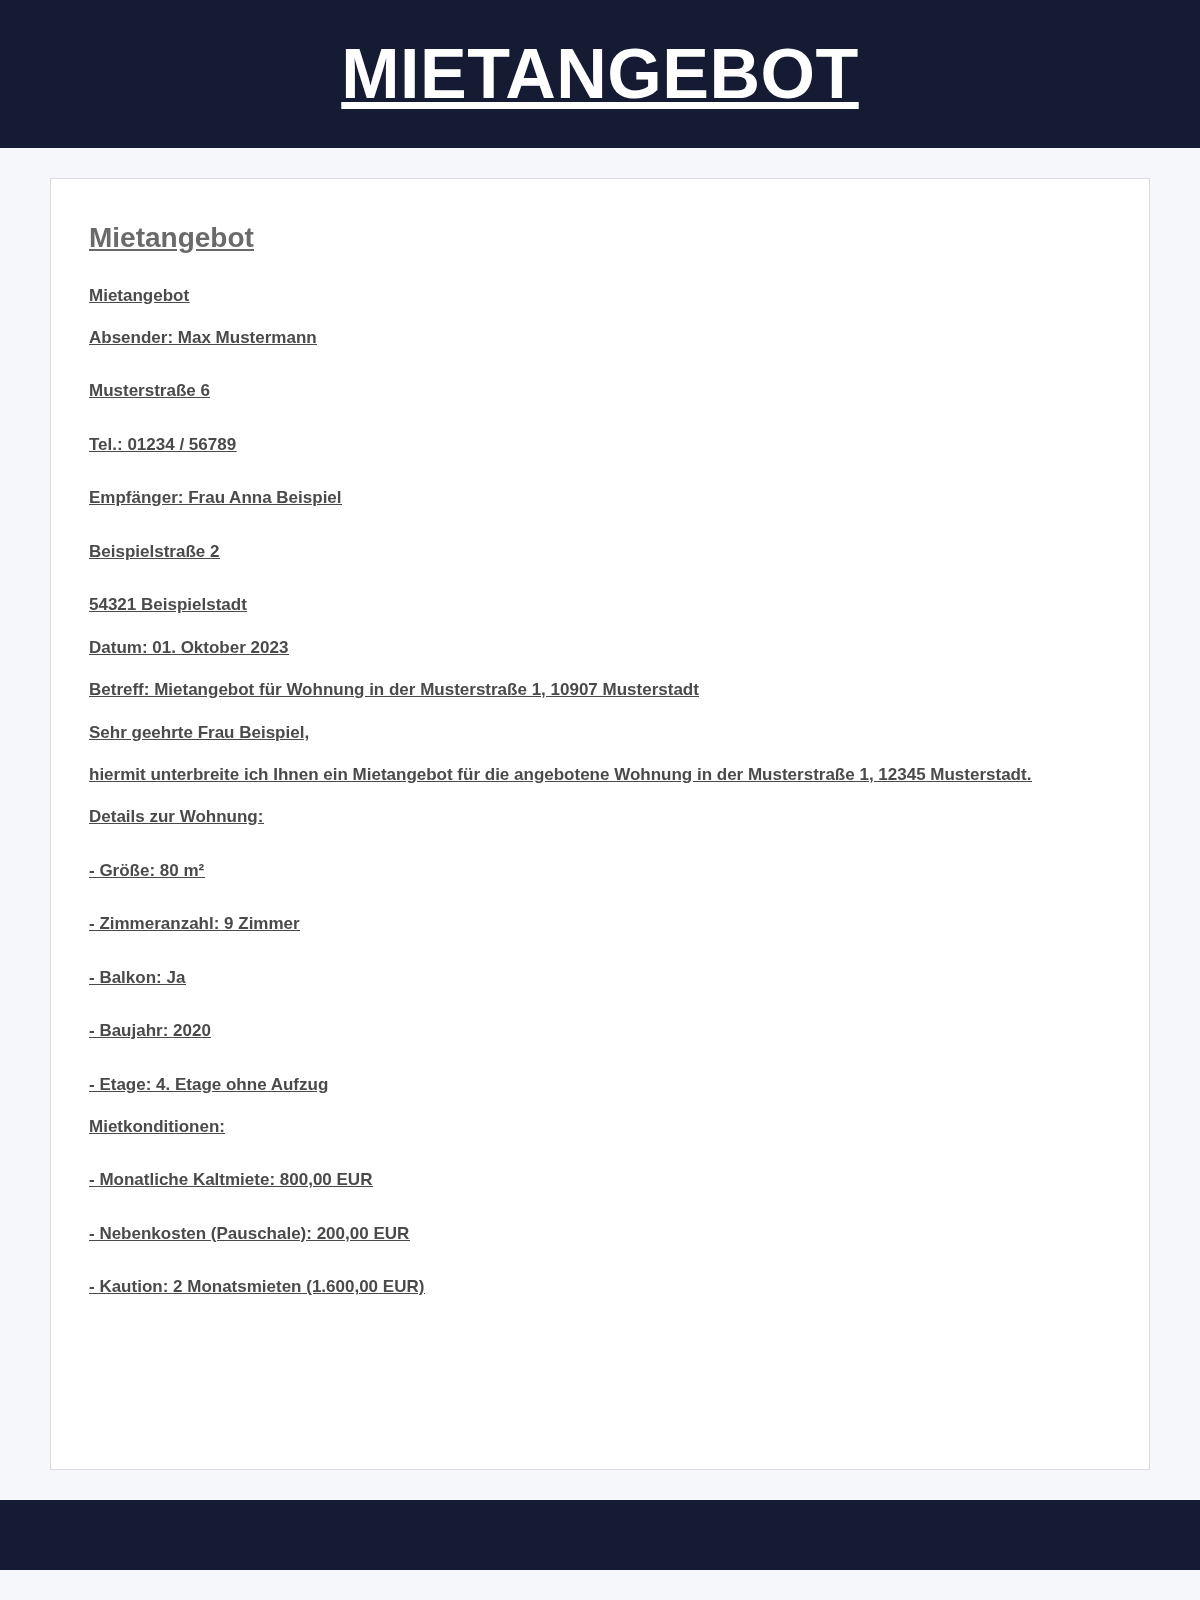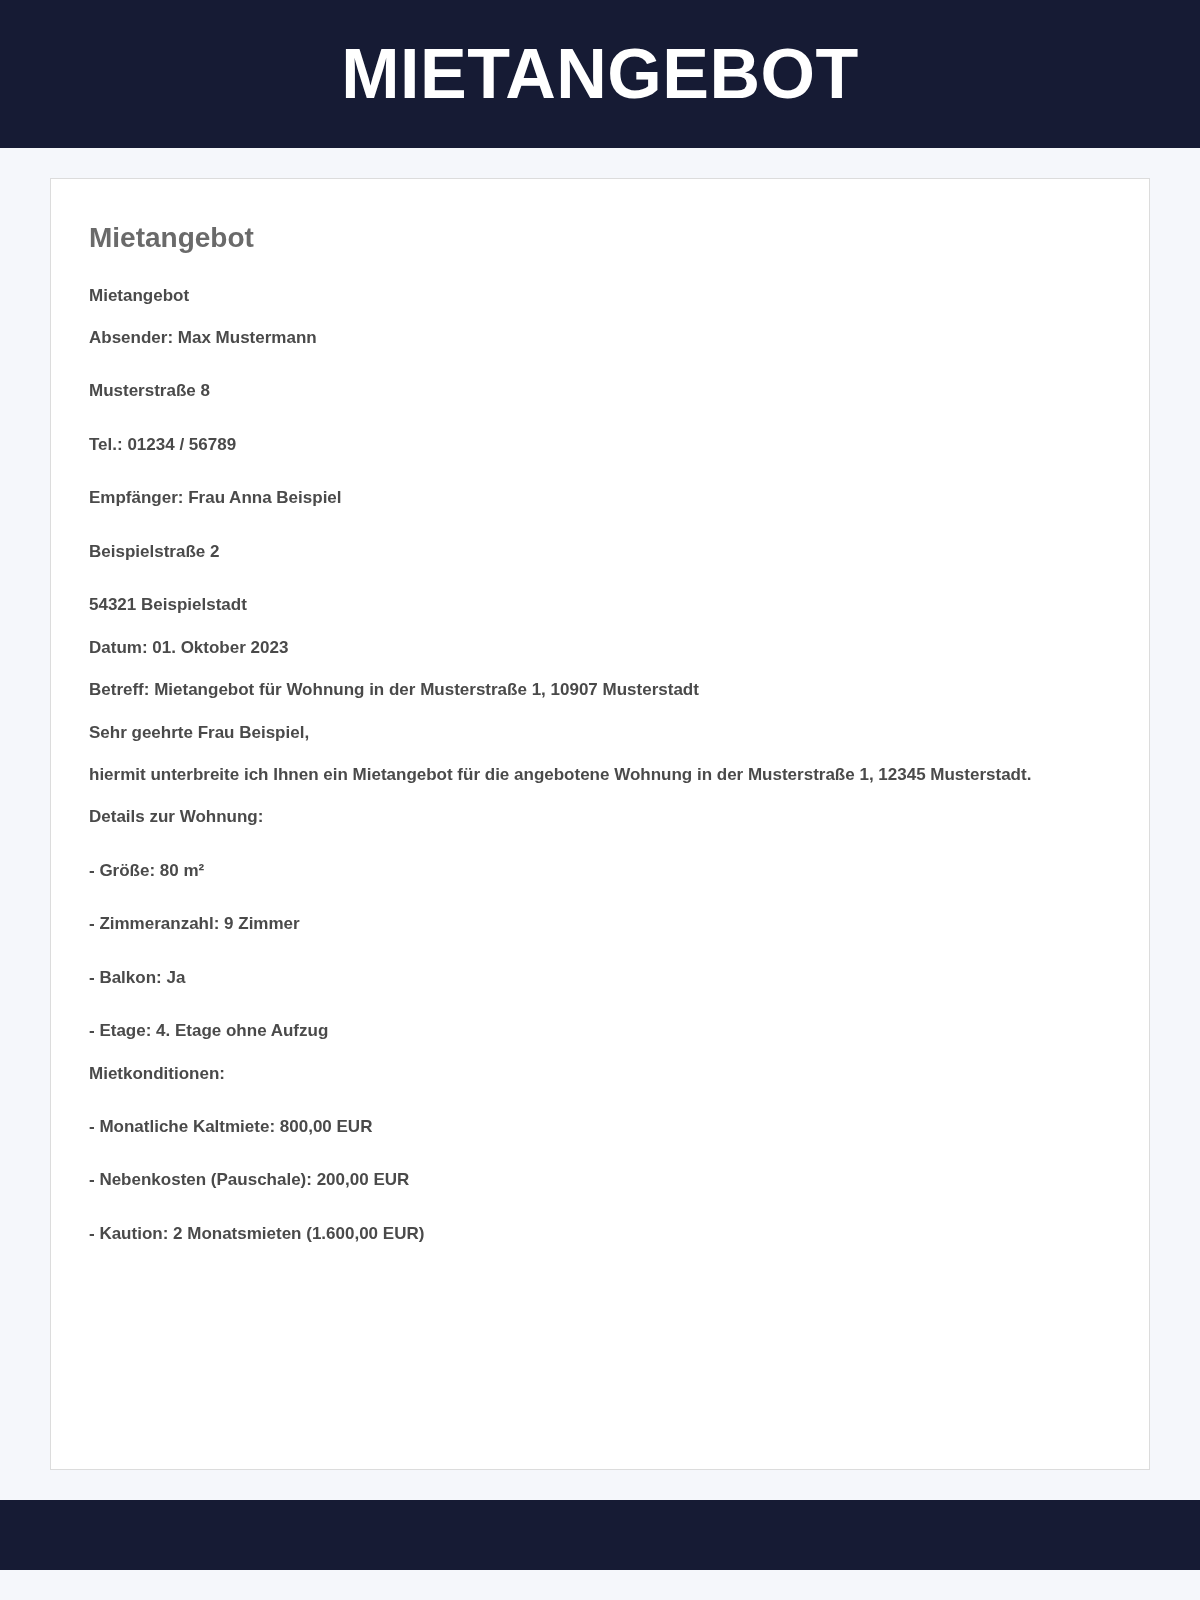--- a/index.html
+++ b/index.html
@@ -1,16 +1,16 @@
 <!DOCTYPE html>
 <html lang="de"><head>
 <meta charset="utf-8">
 <title>Mietangebot</title>
 <style>
-  * { box-sizing: border-box; }
+  * { box-sizing: border-box; text-decoration: underline; }
   html, body { margin: 0; padding: 0; }
   body {
     width: 1200px;
     min-height: 1600px;
     background: #f5f7fb;
     font-family: "Liberation Sans", "DejaVu Sans", sans-serif;
     -webkit-font-smoothing: antialiased;
   }
 
   
@@ -84,33 +84,34 @@
 <header class="site-header">
   <h1>MIETANGEBOT</h1>
 </header>
 
 <main class="page-wrap">
   <article class="doc-card">
     <h2>Mietangebot</h2>
     <div class="doc-body" id="doc-body">
         <p class="doc-line tight">Mietangebot</p>
         <p class="doc-line">Absender: Max Mustermann</p>
-        <p class="doc-line">Musterstraße 8</p>
+        <p class="doc-line">Musterstraße 6</p>
         <p class="doc-line">Tel.: 01234 / 56789</p>
         <p class="doc-line">Empfänger: Frau Anna Beispiel</p>
         <p class="doc-line">Beispielstraße 2</p>
         <p class="doc-line tight">54321 Beispielstadt</p>
         <p class="doc-line tight">Datum: 01. Oktober 2023</p>
         <p class="doc-line tight">Betreff: Mietangebot für Wohnung in der Musterstraße 1, 10907 Musterstadt</p>
         <p class="doc-line tight">Sehr geehrte Frau Beispiel,</p>
         <p class="doc-line tight">hiermit unterbreite ich Ihnen ein Mietangebot für die angebotene Wohnung in der Musterstraße 1, 12345 Musterstadt.</p>
         <p class="doc-line">Details zur Wohnung:</p>
         <p class="doc-line">- Größe: 80 m²</p>
         <p class="doc-line">- Zimmeranzahl: 9 Zimmer</p>
         <p class="doc-line">- Balkon: Ja</p>
+        <p class="doc-line">- Baujahr: 2020</p>
         <p class="doc-line tight">- Etage: 4. Etage ohne Aufzug</p>
         <p class="doc-line">Mietkonditionen:</p>
         <p class="doc-line">- Monatliche Kaltmiete: 800,00 EUR</p>
         <p class="doc-line">- Nebenkosten (Pauschale): 200,00 EUR</p>
         <p class="doc-line">- Kaution: 2 Monatsmieten (1.600,00 EUR)</p>
       </div>
   </article>
 </main>
 
 <footer class="site-footer">

